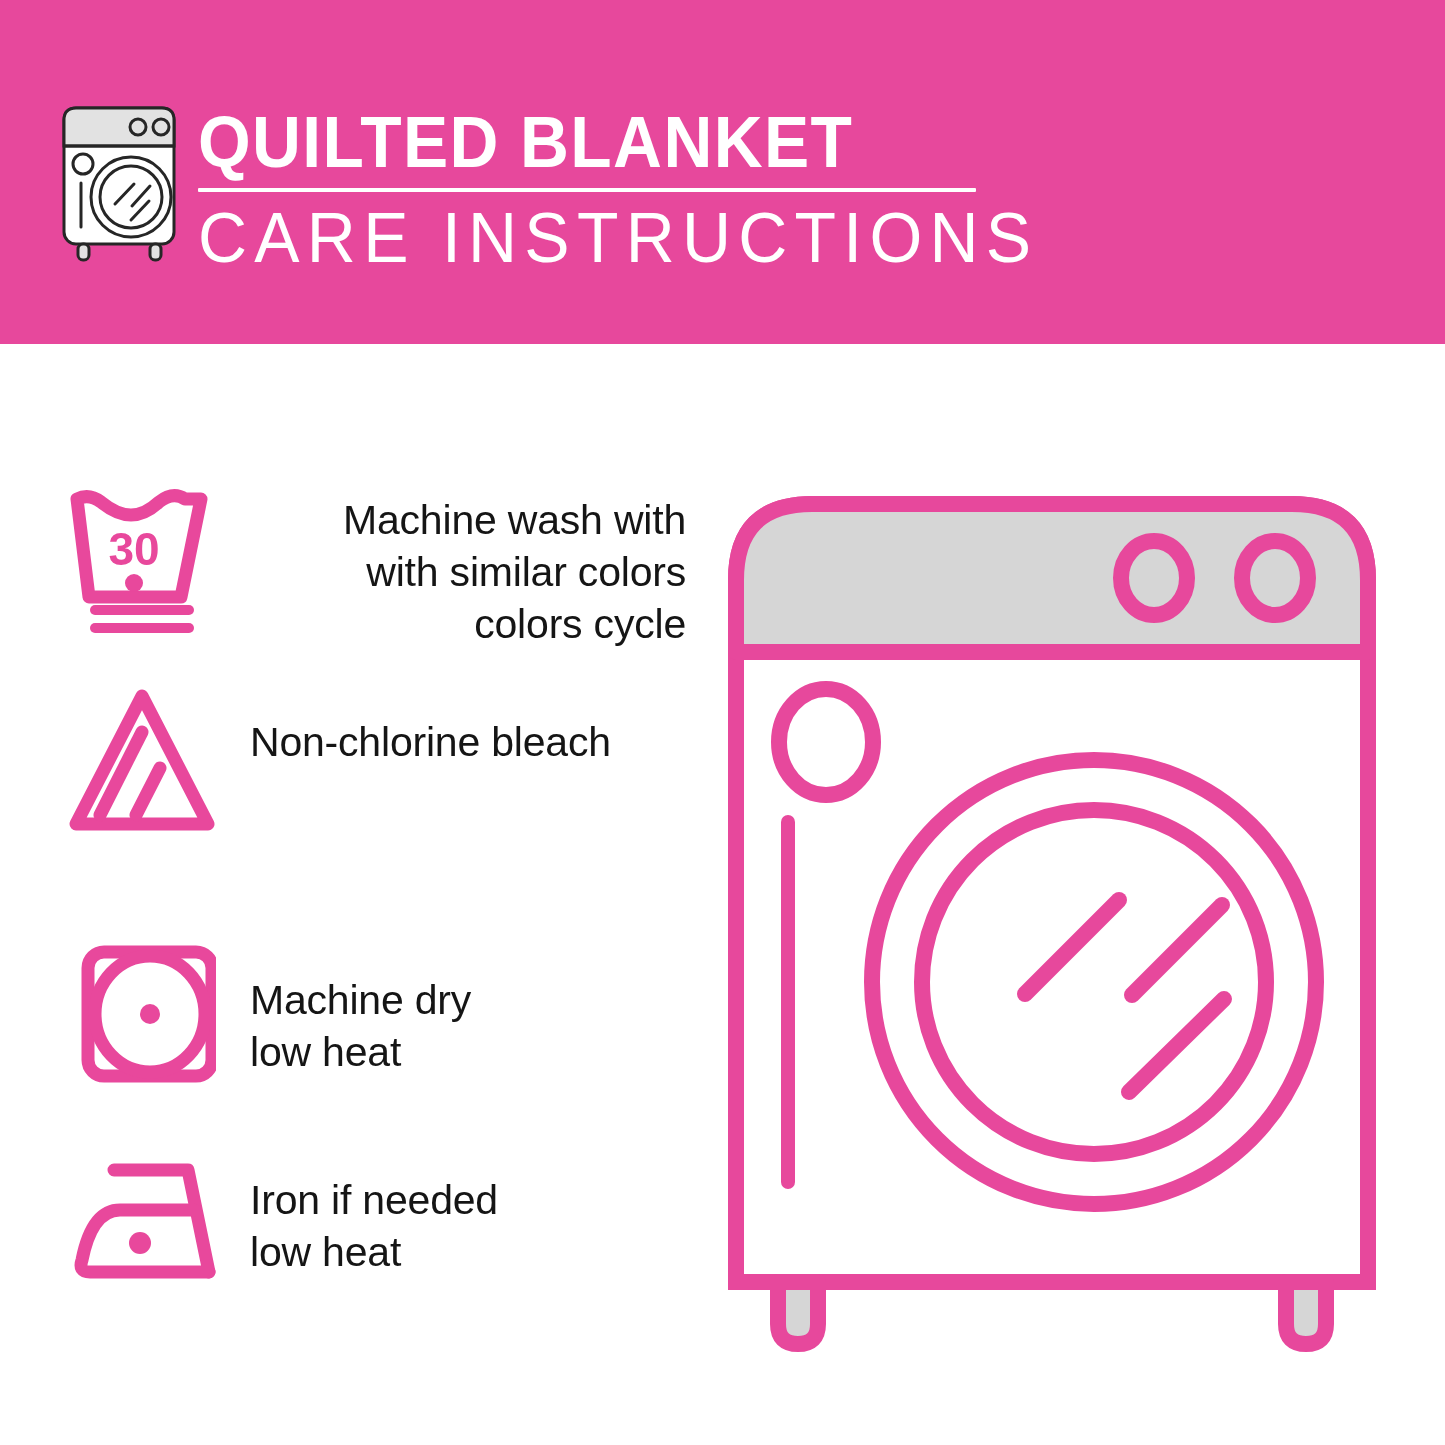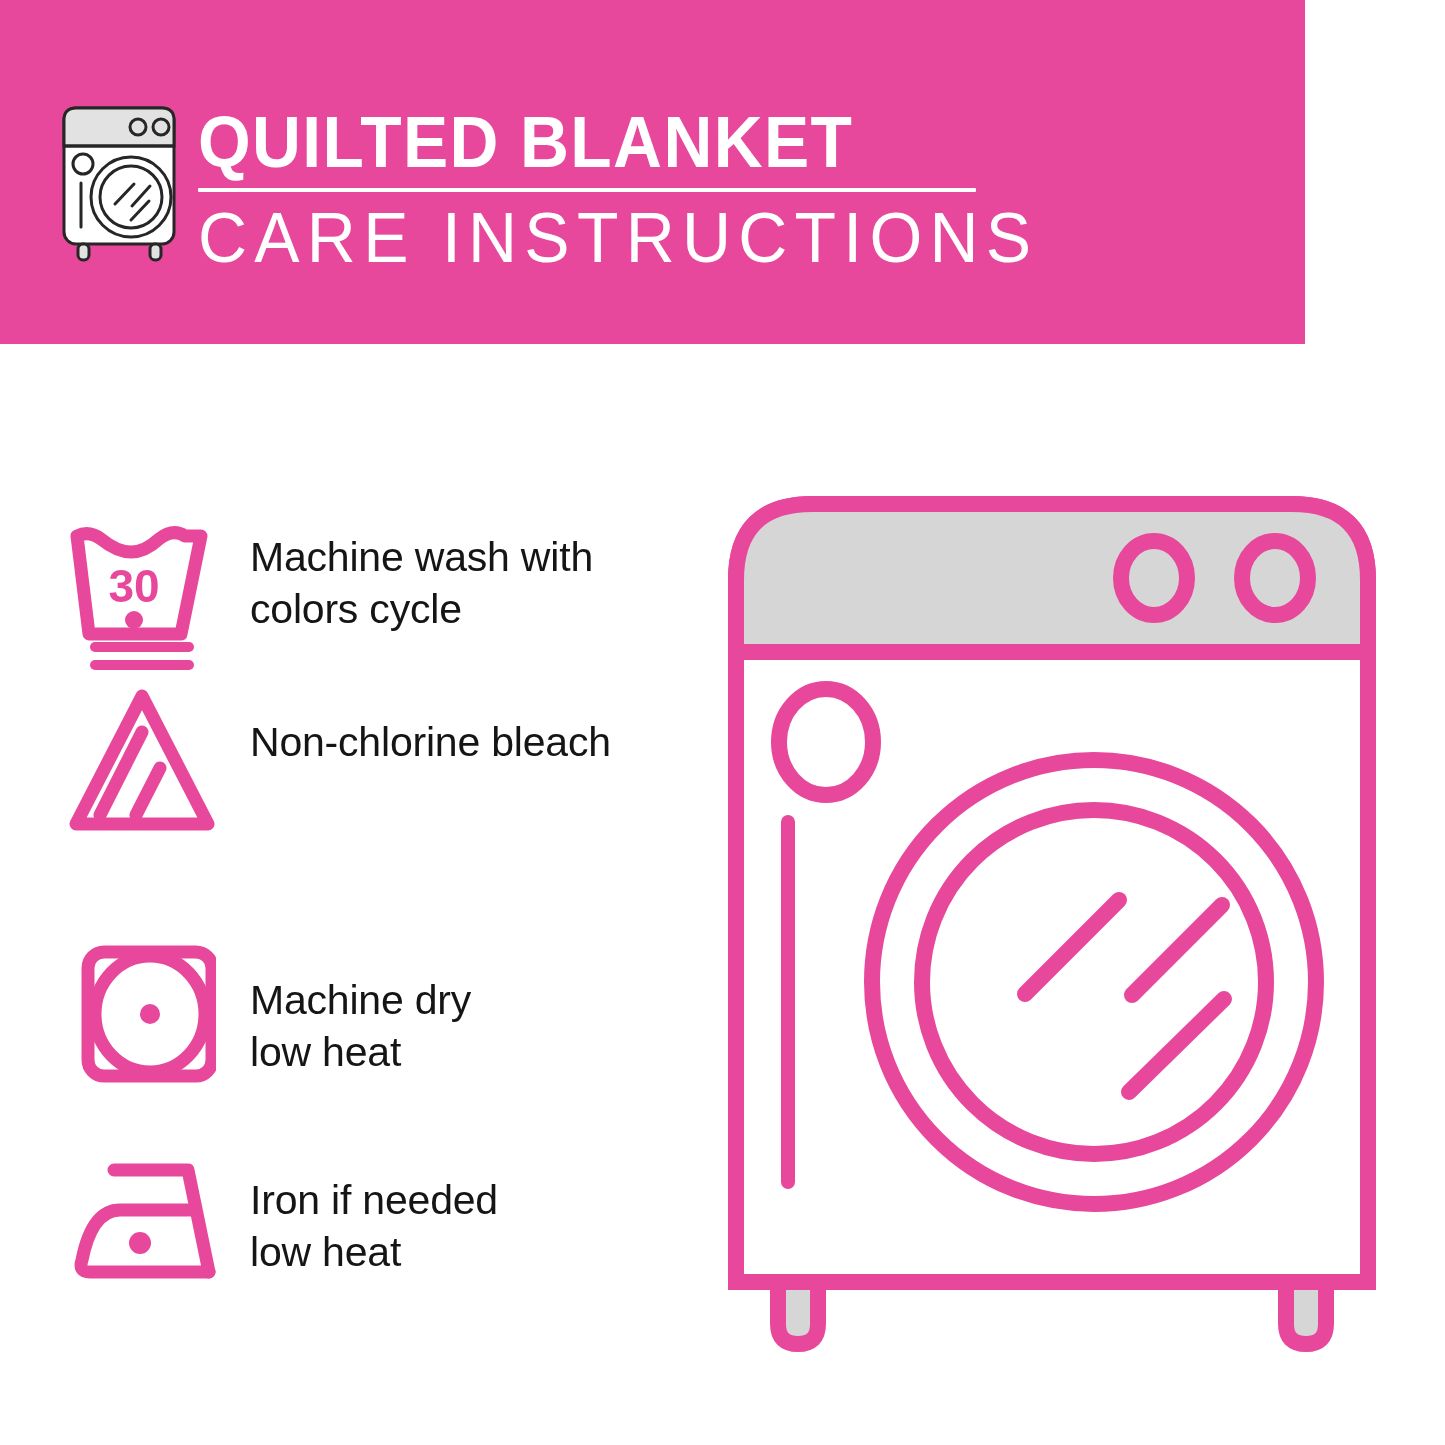--- a/index.html
+++ b/index.html
@@ -17,21 +17,21 @@
     height: 1445px;
     background: #ffffff;
     overflow: hidden;
   }
 
   
   #header-band {
     position: absolute;
     left: 0;
     top: 0;
-    width: 1305px;
+    width: 1445px;
     height: 344px;
     background: #e7489c;
   }
   #header-inner {
     position: absolute;
     left: 0;
     top: 0;
     width: 1445px;
     height: 344px;
   }
@@ -103,21 +103,21 @@
     line-height: 52px;
     color: #151515;
     letter-spacing: -0.2px;
     padding-left: 19px;
   }
   .care-text .line {
     display: block;
     white-space: nowrap;
   }
 
-  #row-wash   { top: 522px; }
+  #row-wash   { top: 485px; text-align: right; }
   #row-bleach { top: 686px; }
   #row-dry    { top: 938px; }
   #row-iron   { top: 1148px; }
 
   #row-wash   .care-text { padding-top: 9px; }
   #row-bleach .care-text { padding-top: 30px; }
   #row-dry    .care-text { padding-top: 36px; }
   #row-iron   .care-text { padding-top: 26px; }
 
   
@@ -183,20 +183,21 @@
         <text x="68" y="80" text-anchor="middle" font-family="'Liberation Sans', sans-serif" font-size="46" font-weight="bold" fill="#E8489C">30</text>
 
         <circle cx="68" cy="98" r="9" fill="#E8489C"></circle>
 
         <rect x="24" y="120" width="104" height="10" rx="5" ry="5" fill="#E8489C"></rect>
         <rect x="24" y="138" width="104" height="10" rx="5" ry="5" fill="#E8489C"></rect>
       </svg>
     </div>
     <div class="care-text">
       <span class="line">Machine wash with</span>
+      <span class="line">with similar colors</span>
       <span class="line">colors cycle</span>
     </div>
   </div>
 
   <div class="care-row" id="row-bleach">
     <div class="care-icon-wrap">
       <svg viewBox="0 0 150 148" width="150" height="148" aria-hidden="true">
 
         <path d="M76 10 L142 138 L10 138 Z" fill="none" stroke="#E8489C" stroke-width="13" stroke-linejoin="round"></path>
 

